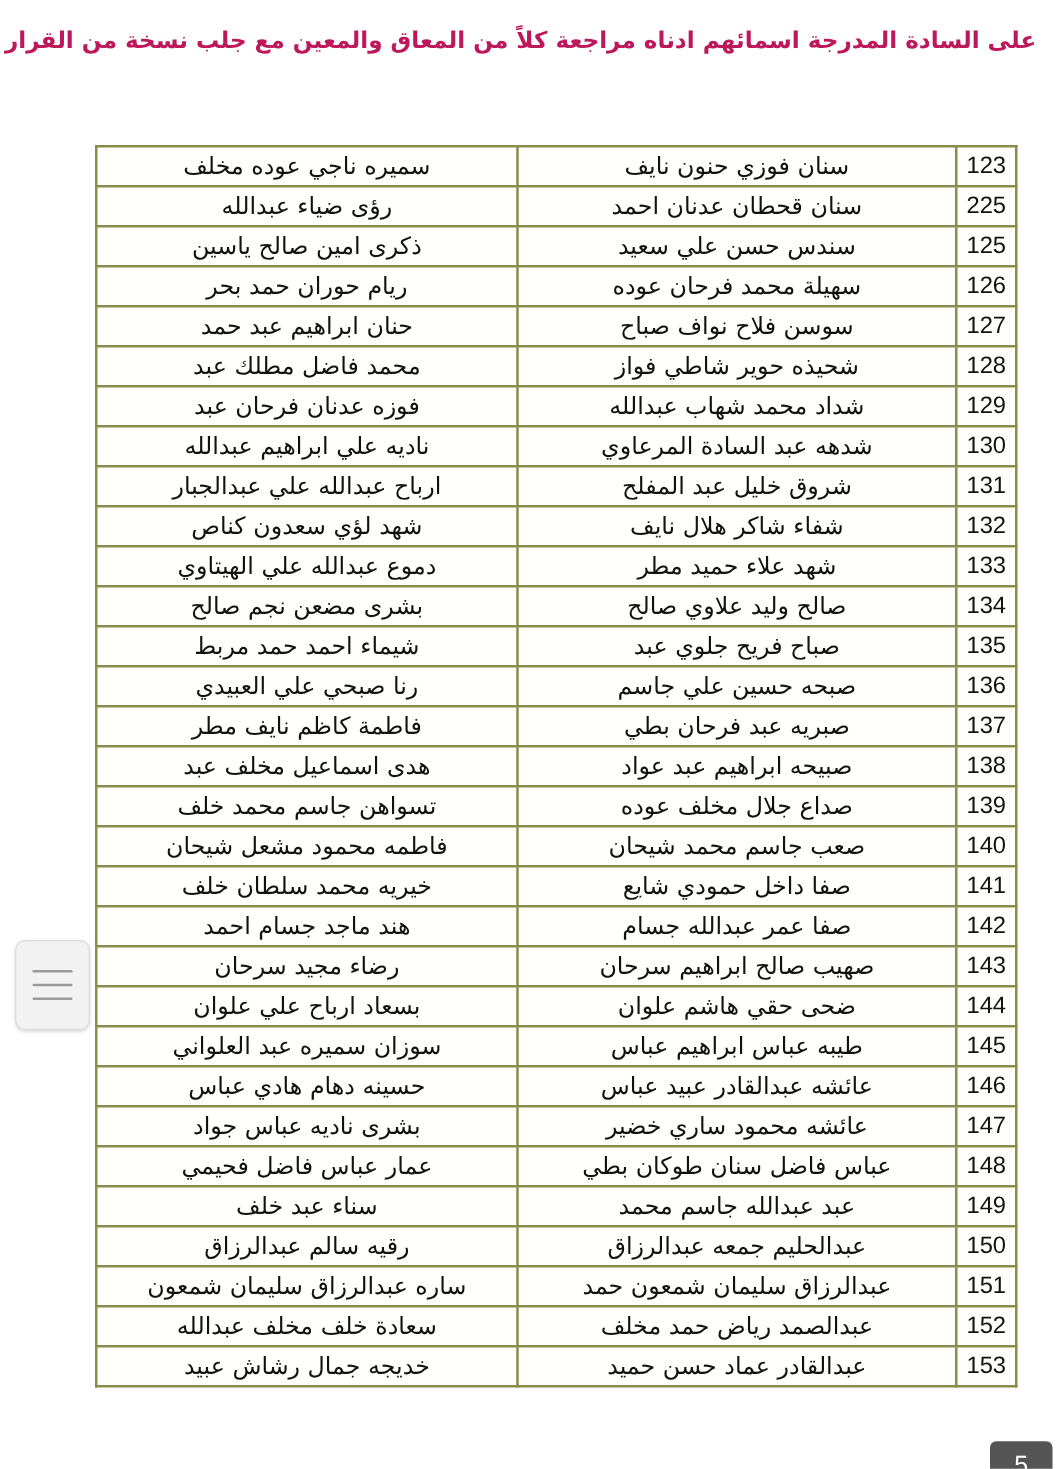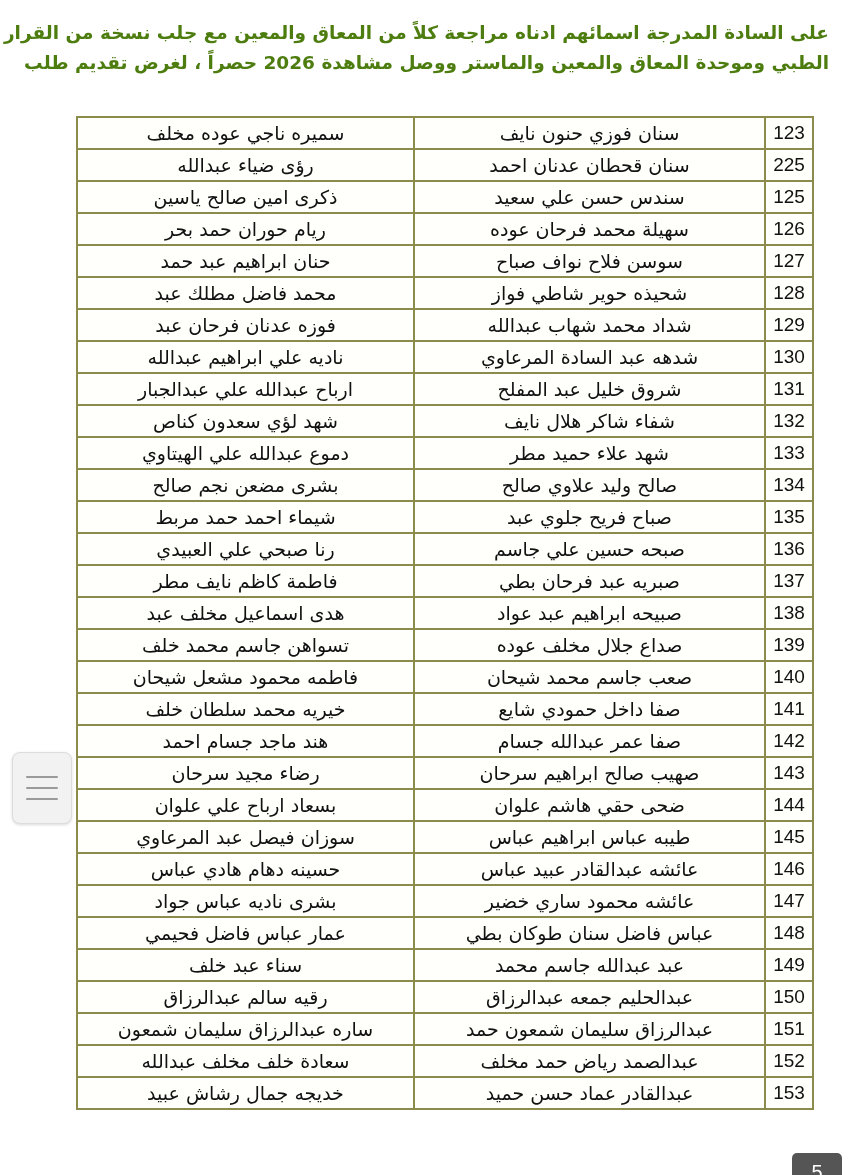--- a/index.html
+++ b/index.html
@@ -14,21 +14,21 @@
       overflow: hidden;
       font-family: "DejaVu Sans", sans-serif;
     }
     .title {
       position: absolute;
       left: 84px;
       top: 18px;
       width: 745px;
       direction: rtl;
       text-align: right;
-      color: #4d7c0f;
+      color: #be185d;
       font-weight: bold;
       font-size: 18.5px;
       line-height: 30px;
     }
     .title-line {
       display: block;
       white-space: nowrap;
     }
     table.names {
       position: absolute;
@@ -98,21 +98,20 @@
       text-align: center;
       line-height: 38px;
       overflow: hidden;
     }
   </style>
 </head>
 <body>
 
 <div class="title">
   <span class="title-line">على السادة المدرجة اسمائهم ادناه مراجعة كلاً من المعاق والمعين مع جلب نسخة من القرار</span>
-  <span class="title-line">الطبي وموحدة المعاق والمعين والماستر ووصل مشاهدة 2026 حصراً ، لغرض تقديم طلب</span>
 </div>
 
 <table class="names">
   <tbody id="names-body">
       <tr>
         <td class="num">123</td>
         <td class="name-a">سنان فوزي حنون نايف</td>
         <td class="name-b">سميره ناجي عوده مخلف</td>
       </tr>
       <tr>
@@ -216,21 +215,21 @@
         <td class="name-b">رضاء مجيد سرحان</td>
       </tr>
       <tr>
         <td class="num">144</td>
         <td class="name-a">ضحى حقي هاشم علوان</td>
         <td class="name-b">بسعاد ارباح علي علوان</td>
       </tr>
       <tr>
         <td class="num">145</td>
         <td class="name-a">طيبه عباس ابراهيم عباس</td>
-        <td class="name-b">سوزان فيصل عبد المرعاوي</td>
+        <td class="name-b">سوزان سميره عبد العلواني</td>
       </tr>
       <tr>
         <td class="num">146</td>
         <td class="name-a">عائشه عبدالقادر عبيد عباس</td>
         <td class="name-b">حسينه دهام هادي عباس</td>
       </tr>
       <tr>
         <td class="num">147</td>
         <td class="name-a">عائشه محمود ساري خضير</td>
         <td class="name-b">بشرى ناديه عباس جواد</td>

